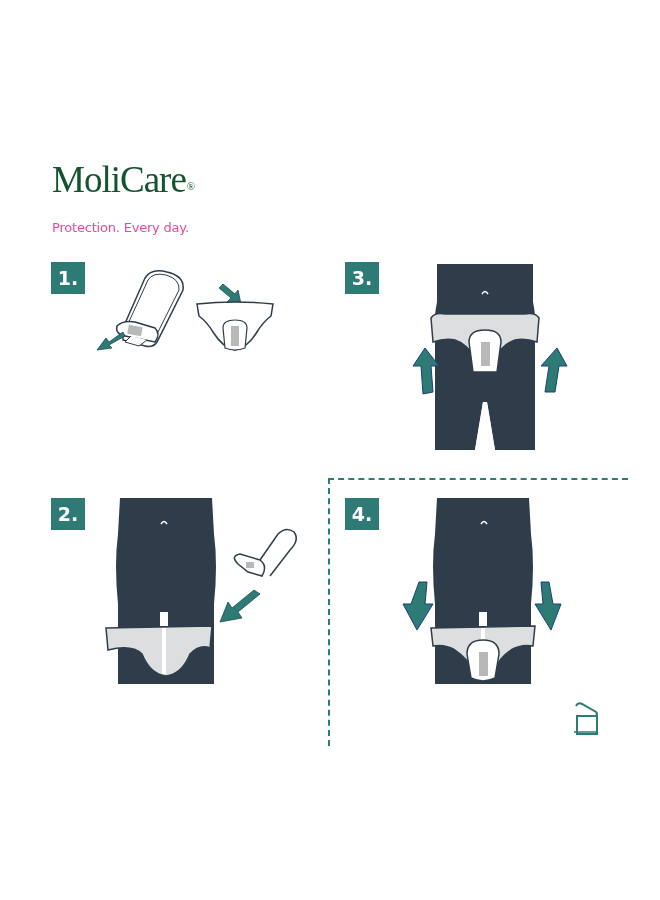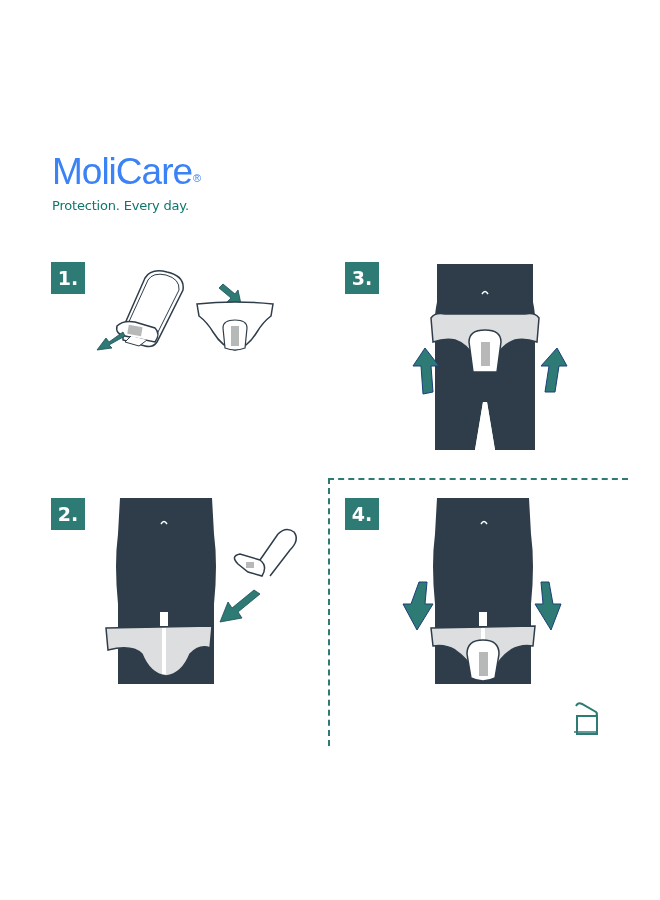--- a/index.html
+++ b/index.html
@@ -1,20 +1,20 @@
 <!DOCTYPE html>
 <html><head>
 <meta charset="utf-8">
 <style>
   html, body { margin: 0; padding: 0; background: #ffffff; }
   body { width: 660px; height: 900px; position: relative; overflow: hidden; font-family: "DejaVu Sans", sans-serif; }
   .logo { position: absolute; left: 52px; top: 152px; }
-  .logo-name { font-size: 37px; color: #3b82f6; letter-spacing: -1px; line-height: 40px; font-family: Liberation Sans, sans-serif; }
+  .logo-name { font-size: 37px; color: #14532d; letter-spacing: -1px; line-height: 40px; font-family: Liberation Serif, serif; margin-top: 8px; }
   .logo-name sup { font-size: 11px; vertical-align: top; position: relative; top: 6px; margin-left: 1px; }
-  .logo-tag { font-size: 13px; color: #0f766e; margin-top: 6px; letter-spacing: -0.2px; }
+  .logo-tag { font-size: 13px; color: #ec4899; margin-top: 20px; letter-spacing: -0.2px; }
   .badge { position: absolute; width: 34px; height: 32px; background: #2e7a74; color: #fff; font-weight: bold; font-size: 19px; line-height: 32px; text-align: center; }
   .b1 { left: 51px; top: 262px; }
   .b3 { left: 345px; top: 262px; }
   .b2 { left: 51px; top: 498px; }
   .b4 { left: 345px; top: 498px; }
   svg.ill { position: absolute; }
   .dash-h { position: absolute; left: 328px; top: 478px; width: 300px; border-top: 2px dashed #2e7a74; }
   .dash-v { position: absolute; left: 328px; top: 478px; height: 268px; border-left: 2px dashed #2e7a74; }
 </style>
 </head>

